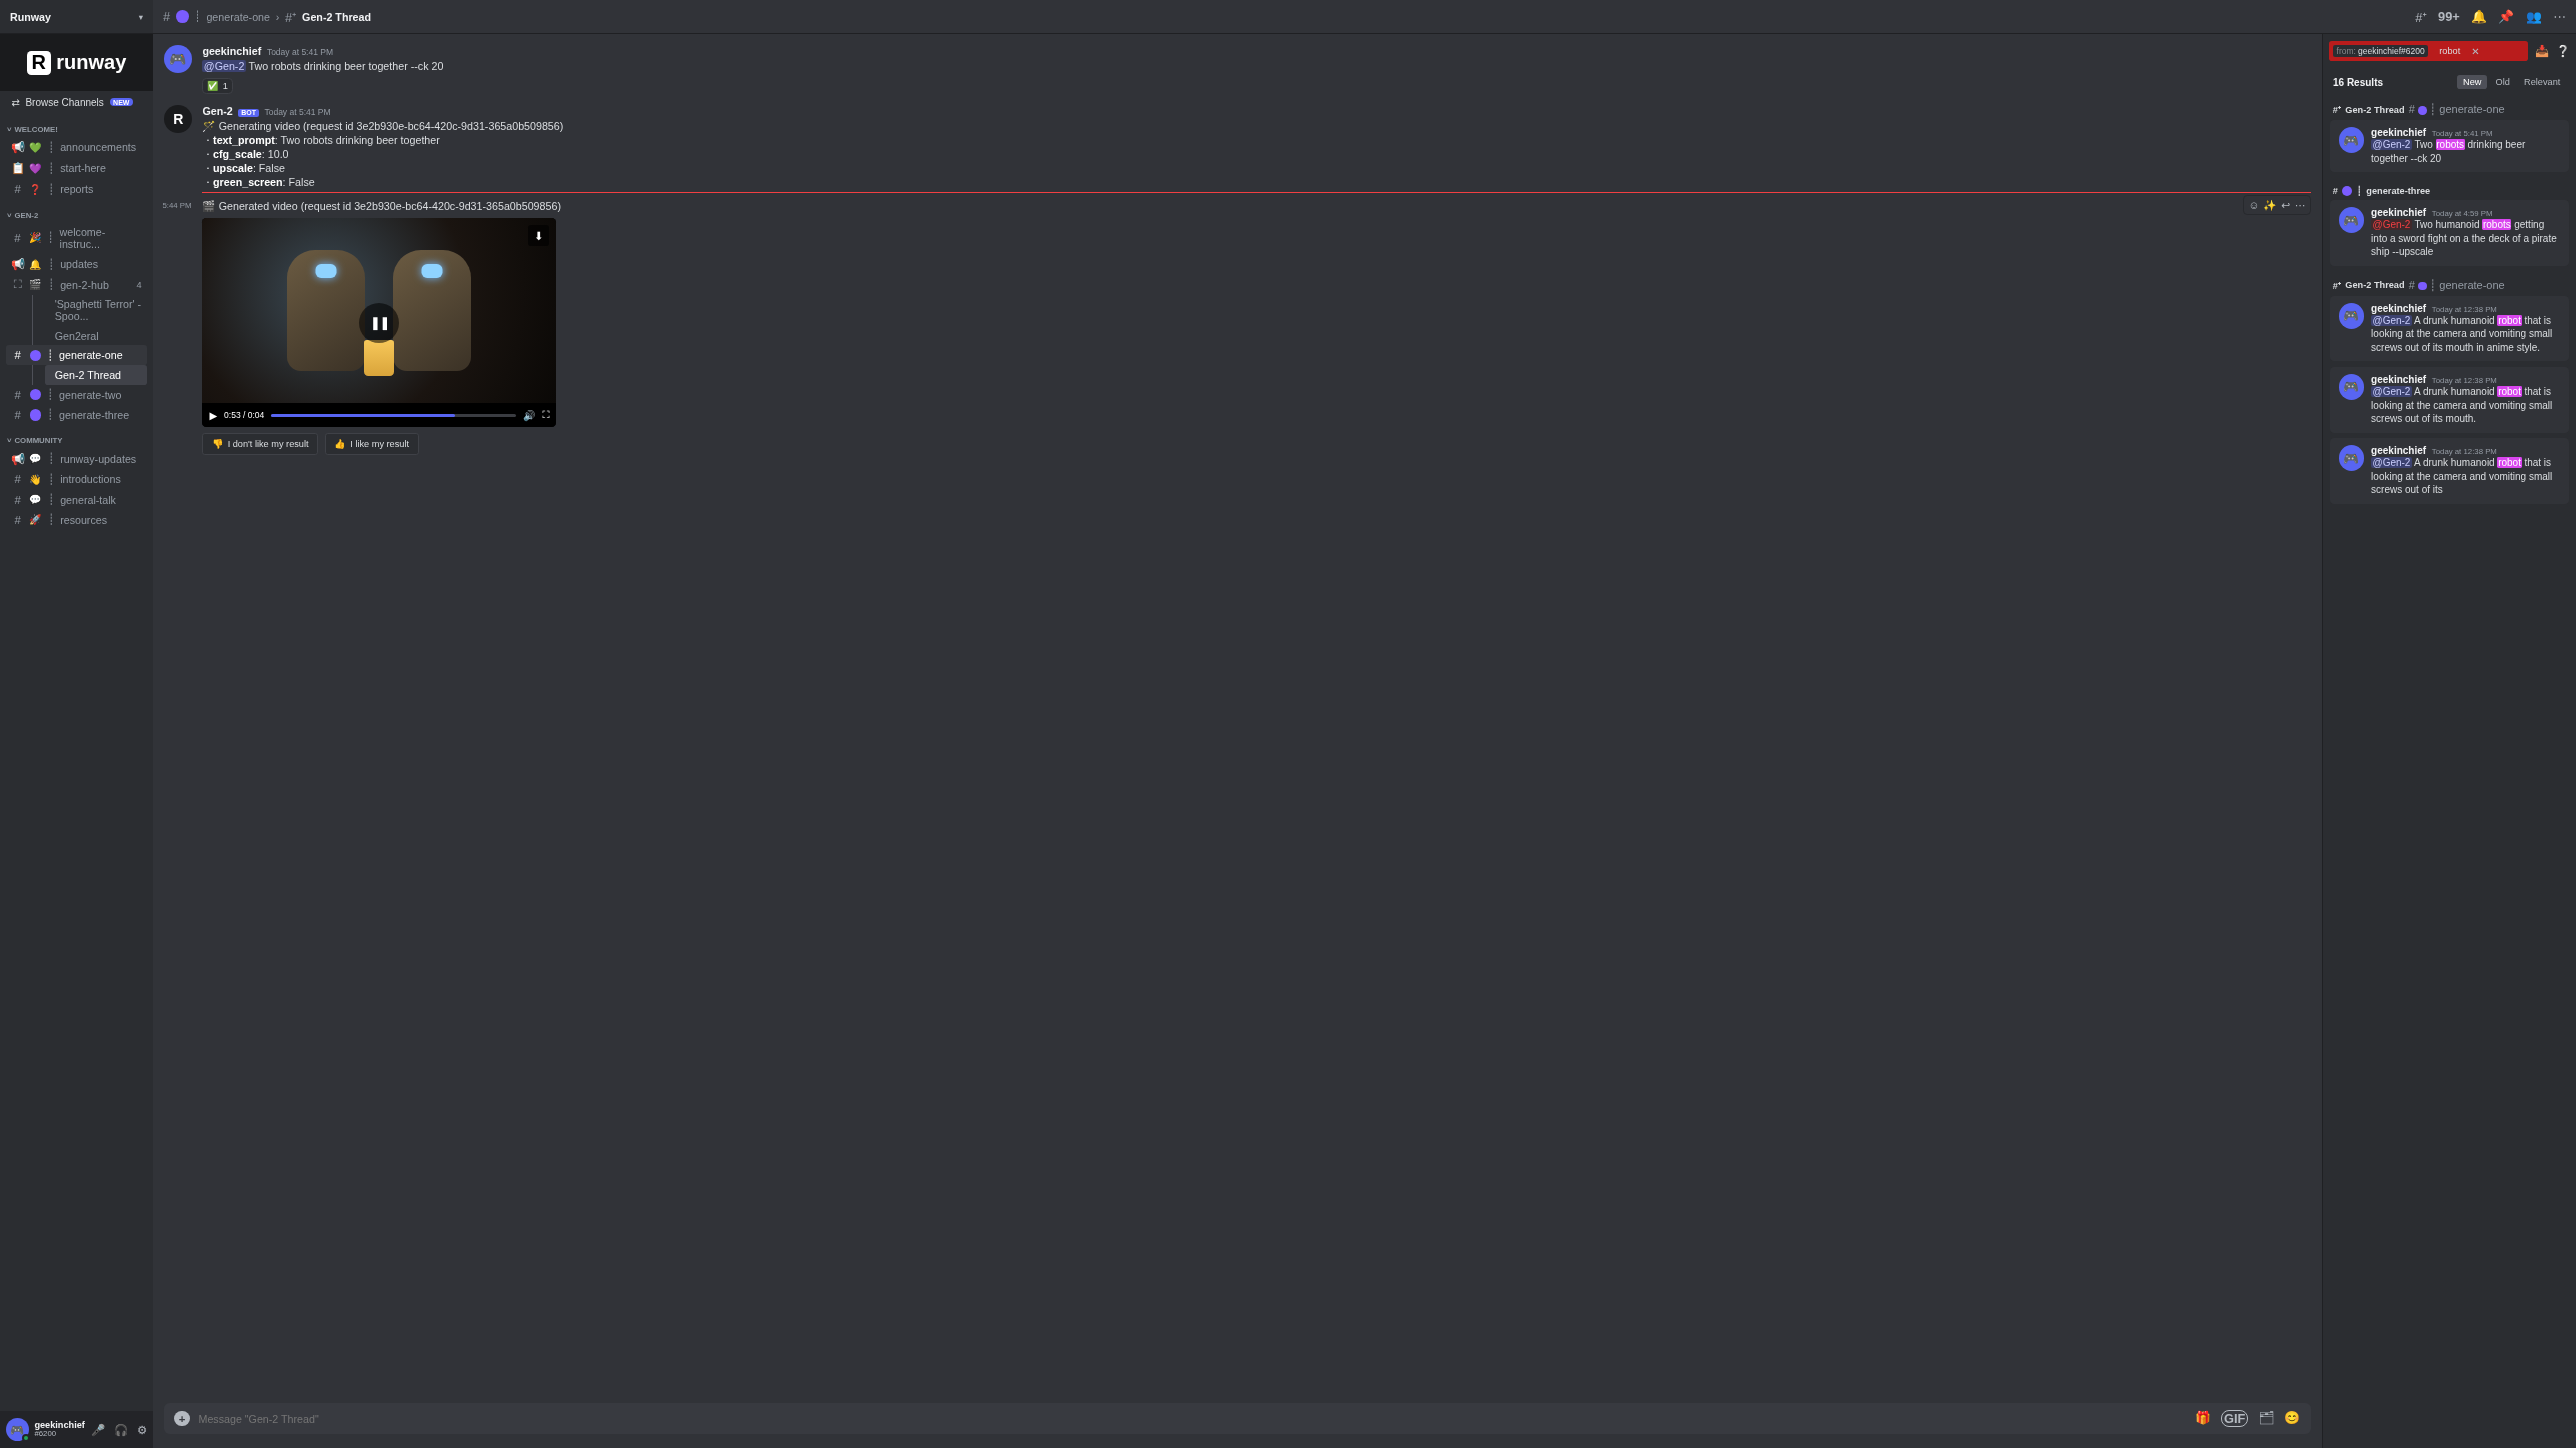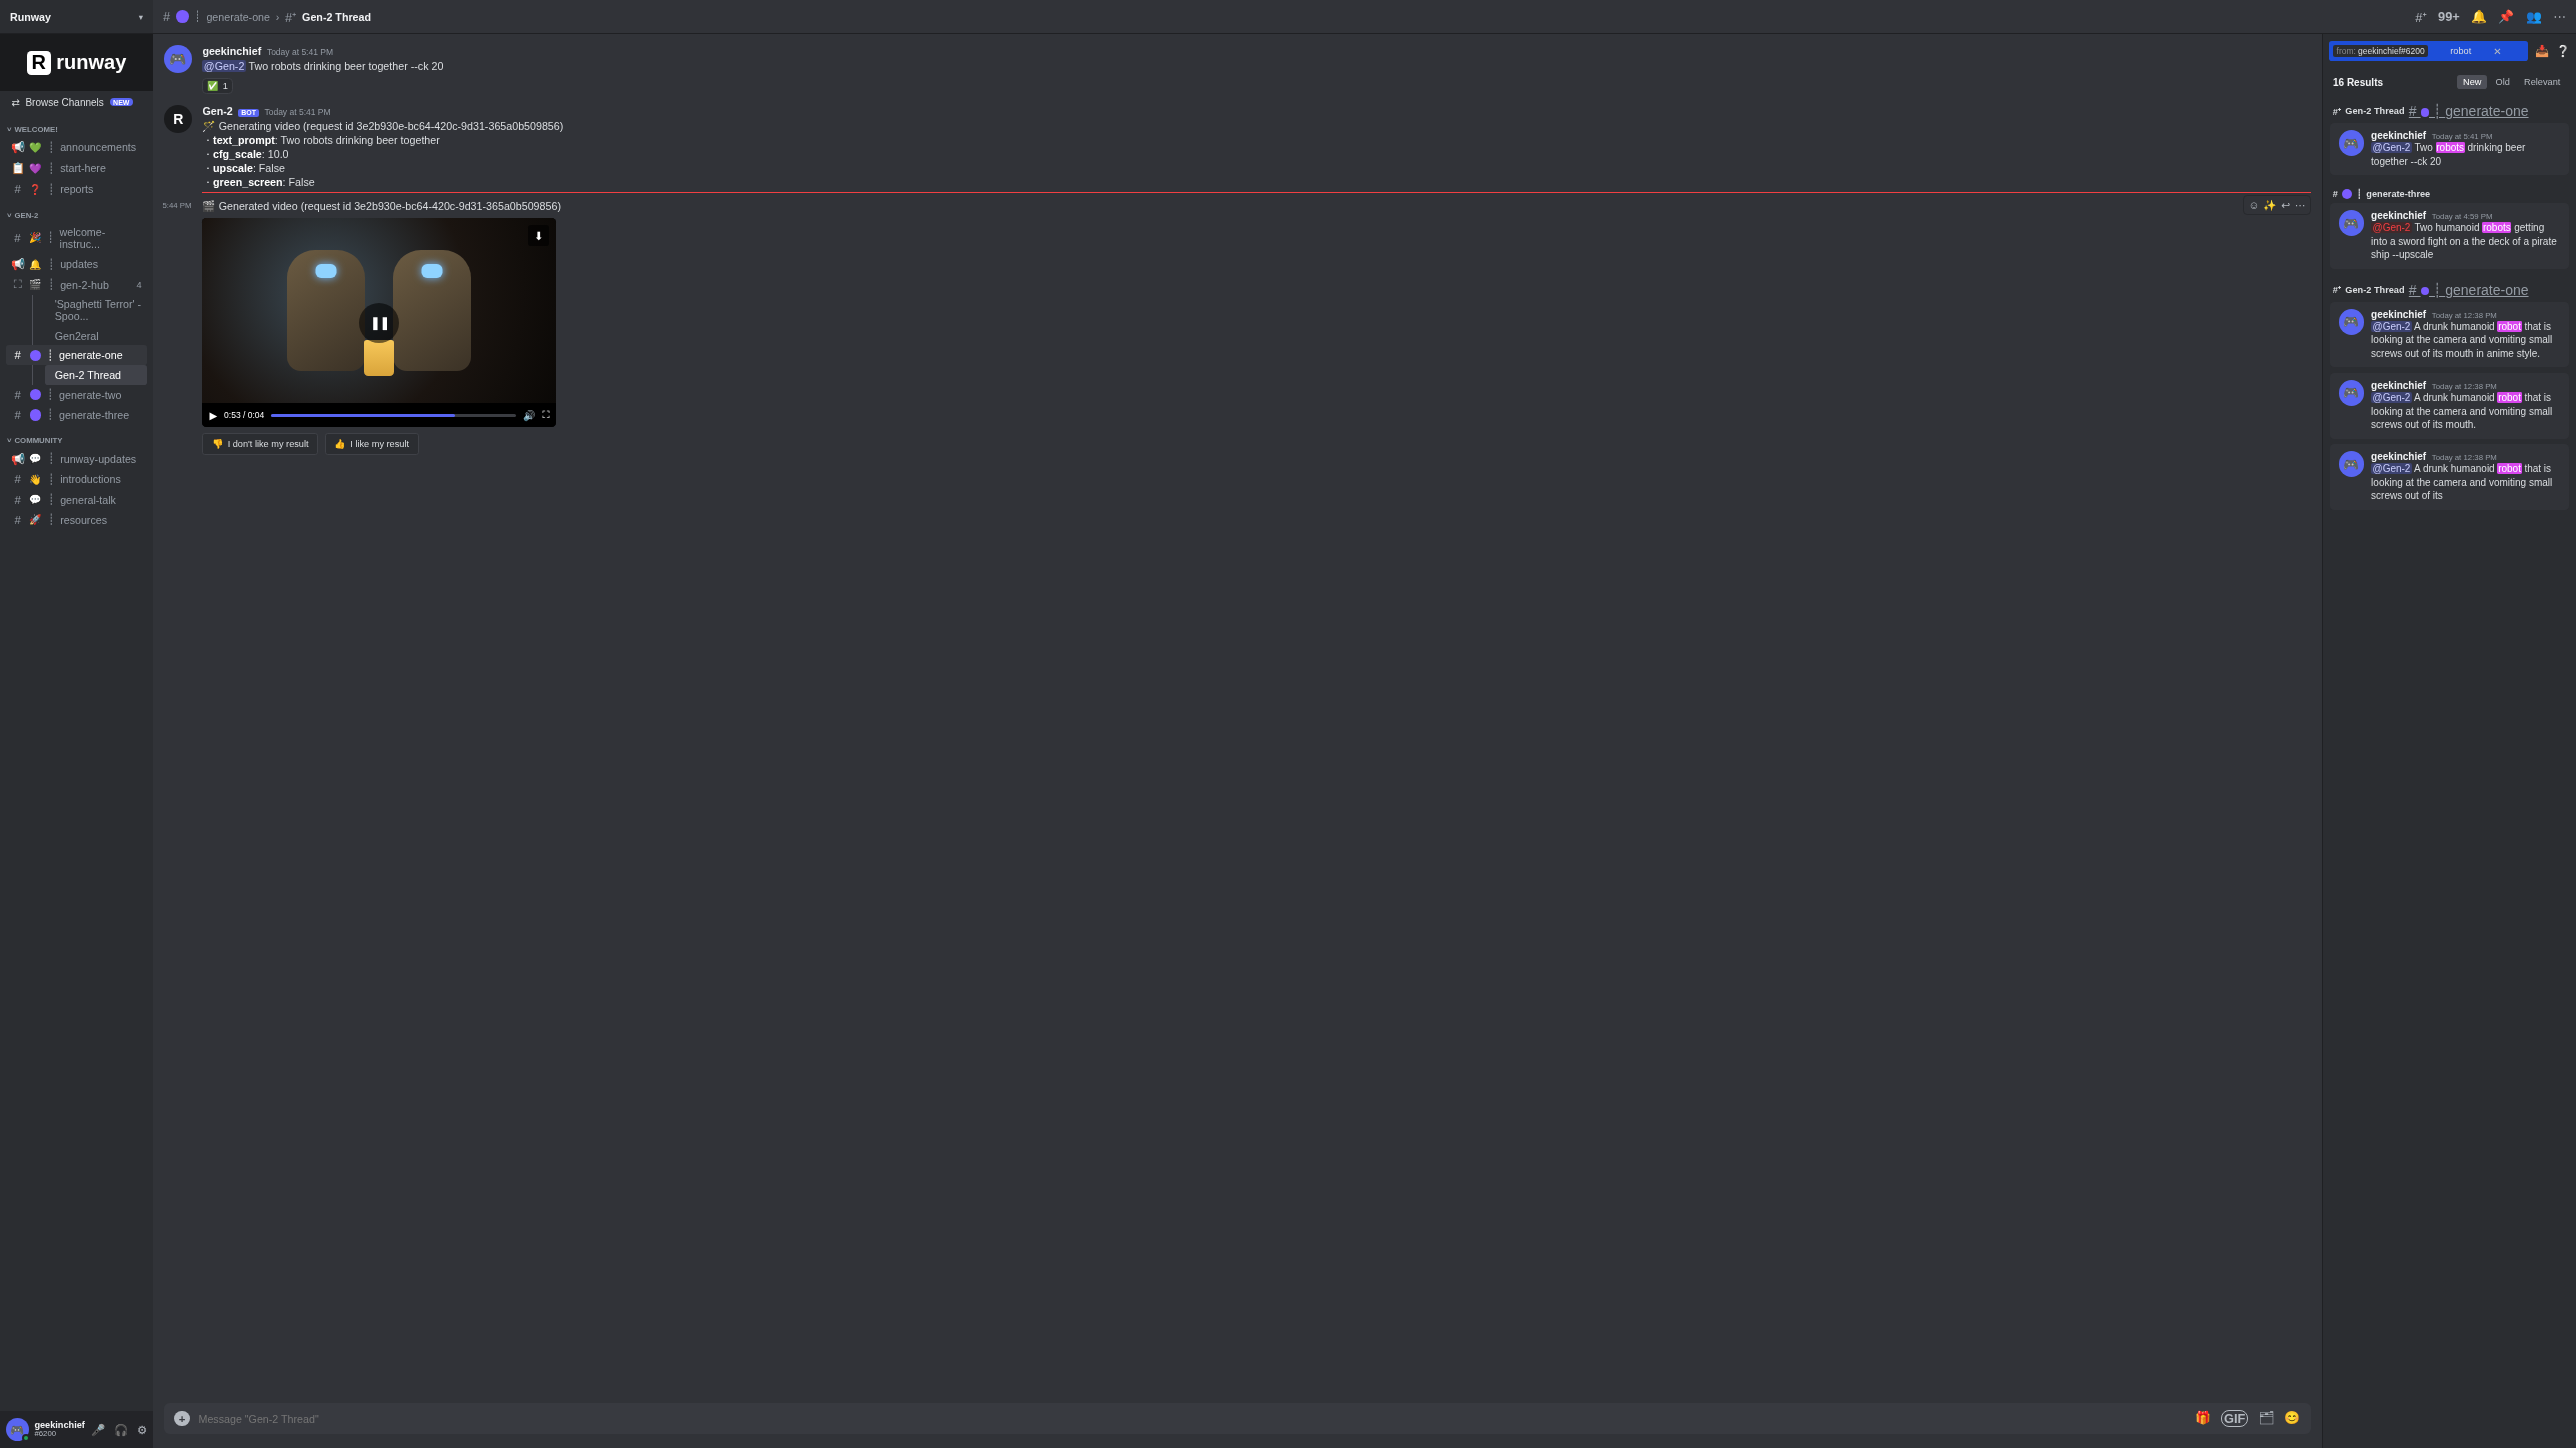--- a/index.html
+++ b/index.html
@@ -80,35 +80,35 @@
 .composer-wrap { padding: 0 11.4px 14px 11.4px; }
 .composer { background: #383a40; border-radius: 5.7px; display: flex; align-items: center; padding: 7px 10px; gap: 8.5px; }
 .composer .plus { width: 15.6px; height: 15.6px; border-radius: 50%; background: #b5bac1; color: #383a40; display: flex; align-items: center; justify-content: center; font-weight: 900; cursor: pointer; }
 .composer input { flex: 1; background: transparent; border: none; color: #dbdee1; font-size: 10.7px; outline: none; }
 .composer .right-icons { display: flex; gap: 10px; color: #b5bac1; }
 .composer .right-icons span { cursor: pointer; font-size: 12.8px; }
 .gif-box { font-size:7.8px; font-weight:700; border:1.4px solid #b5bac1; border-radius:8px; padding:0 2.1px; }
 
 .search-panel { width: 254px; background: #2b2d31; border-left: 0.7px solid #1f2023; display: flex; flex-direction: column; flex-shrink: 0; }
 .search-bar-top { display:flex; align-items:center; gap:7px; padding: 0 5.7px 0 0; }
-.search-input-box { flex:1; background:#1d4ed8; border-radius:2.8px; display:flex; align-items:center; padding:2.8px 4.3px; gap:22px; height:20px; margin:7px 0 7px 5.7px; }
+.search-input-box { flex:1; background:#b91c1c; border-radius:2.8px; display:flex; align-items:center; padding:2.8px 4.3px; gap:11px; height:20px; margin:7px 0 7px 5.7px; }
 .search-chip { background:#2b2d31; color:#dbdee1; font-size:8.5px; padding:0.7px 3.6px; border-radius:2.1px; display:flex; gap:2.1px; }
 .search-chip .k { color:#87898c; }
 .search-text { color:#dbdee1; font-size:9.2px; }
 .search-clear { color:#b5bac1; cursor:pointer; font-size:10px; }
 .search-icons { display:flex; gap:7px; color:#b5bac1; }
 .search-icons span { cursor:pointer; font-size:11.4px; }
 .search-header { display:flex; align-items:center; justify-content:space-between; padding:7px 10px; }
 .result-count { color:#f2f3f5; font-size:10px; font-weight:600; }
 .filter-tabs { display:flex; gap:2.8px; }
 .filter-tab { color:#b5bac1; font-size:9.2px; padding:2.1px 5.7px; border-radius:2.8px; cursor:pointer; }
 .filter-tab.active { background:#4e5058; color:#fff; }
 .search-results { flex:1; overflow-y:auto; padding: 0 7px 7px 7px; }
 .result-channel-header { display:flex; align-items:center; gap:4.3px; color:#dbdee1; font-size:9.2px; padding:7px 2.8px 4.3px 2.8px; font-weight:600; }
-.result-channel-header .sub { color:#949ba4; font-weight:400; font-size:14px;text-decoration:underline; }
+.result-channel-header .sub { color:#949ba4; font-weight:400; font-size:11px; }
 .result-card { background:#313338; border-radius:4.3px; padding:7px 8.5px; margin-bottom:5.7px; display:flex; gap:7px; cursor:pointer; }
 .result-avatar { width:25.6px; height:25.6px; border-radius:50%; background:#5865f2; flex-shrink:0; display:flex; align-items:center; justify-content:center; color:#fff; font-size:12.8px; }
 .result-body { flex:1; min-width:0; }
 .result-head { display:flex; gap:5.7px; align-items:baseline; }
 .result-author { color:#f2f3f5; font-weight:600; font-size:10px; }
 .result-time { color:#949ba4; font-size:7.8px; }
 .result-text { color:#dbdee1; font-size:10px; line-height:1.35; }
 .highlight { background:#d946ef; color:#fff; border-radius:1.4px; padding:0 0.7px; }
 .mention-red { color:#f23f42; background:#40292b; padding:0 1.4px; border-radius:2.1px; }
 </style>

